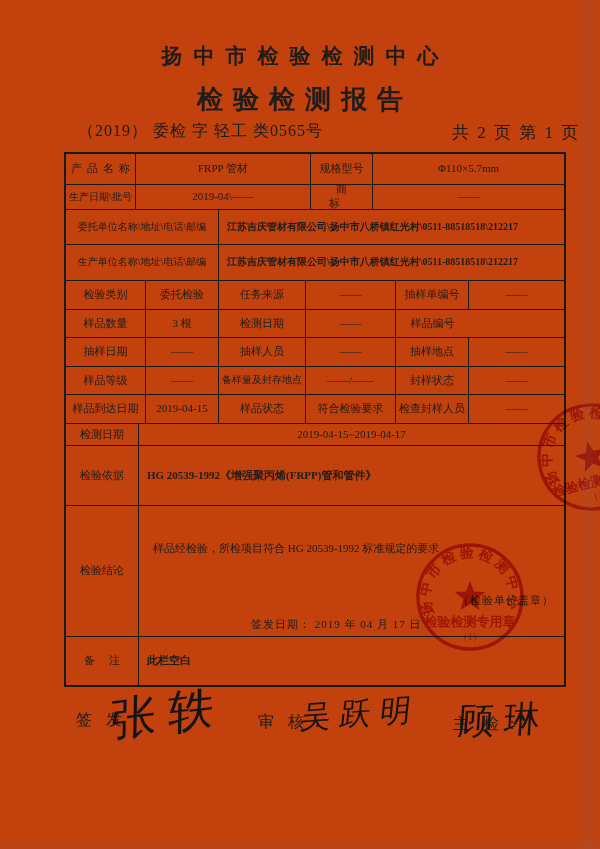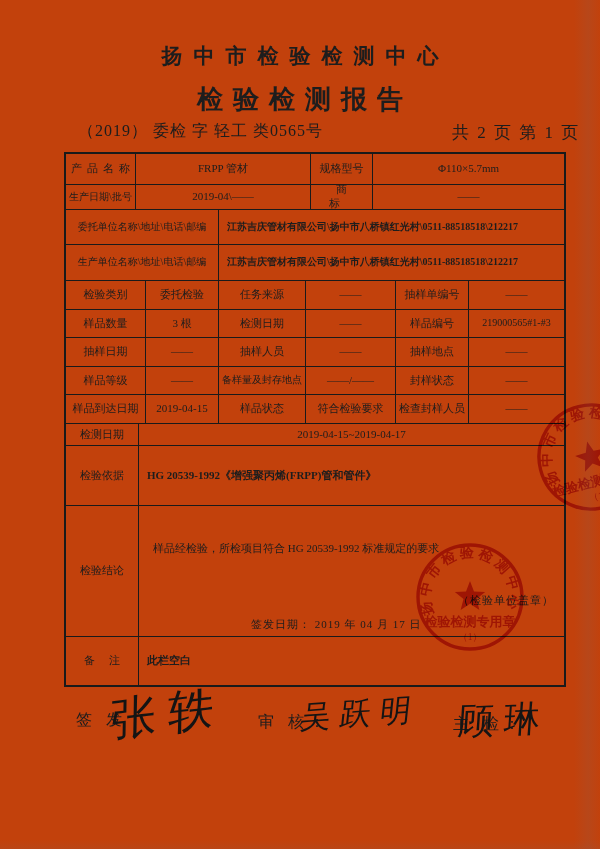--- a/index.html
+++ b/index.html
@@ -93,21 +93,20 @@
       <div class="cell c73">抽样单编号</div>
       <div class="cell c95">——</div>
     </div>
 
     <div class="row r6">
       <div class="cell c80">样品数量</div>
       <div class="cell c73">3 根</div>
       <div class="cell c87">检测日期</div>
       <div class="cell c90">——</div>
       <div class="cell c73">样品编号</div>
-      <div class="cell c95 small">219000565#1-#3</div>
     </div>
 
     <div class="row r7">
       <div class="cell c80">抽样日期</div>
       <div class="cell c73">——</div>
       <div class="cell c87">抽样人员</div>
       <div class="cell c90">——</div>
       <div class="cell c73">抽样地点</div>
       <div class="cell c95">——</div>
     </div>

